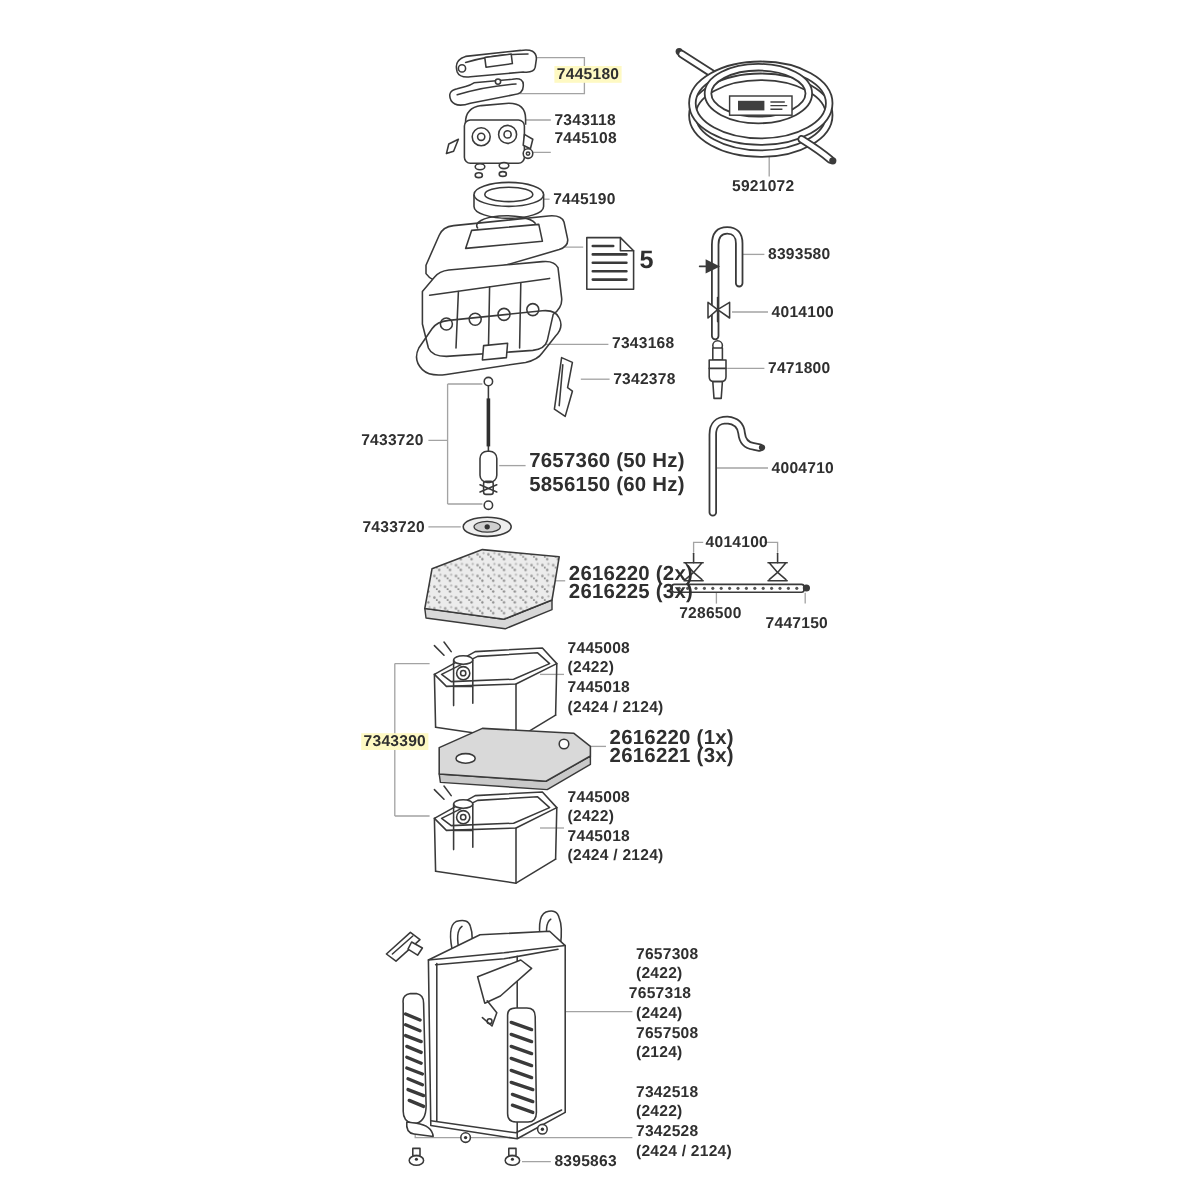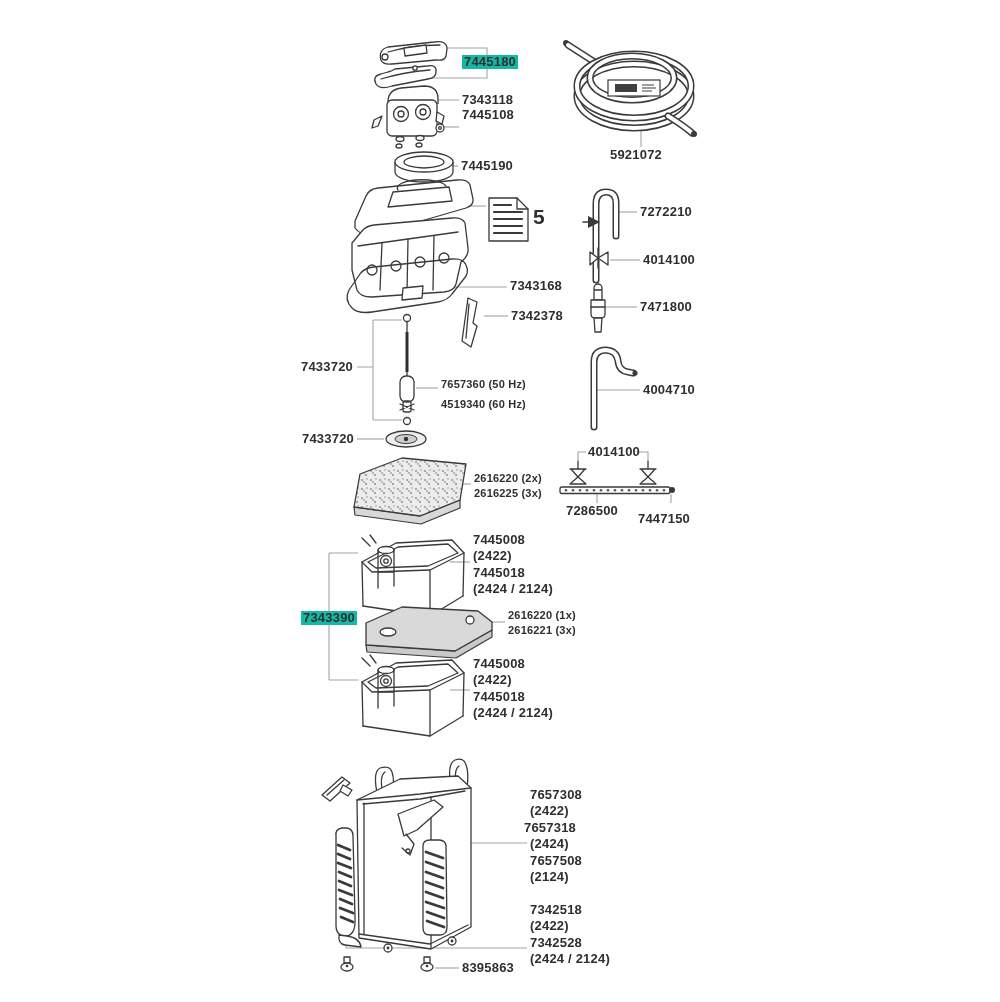--- a/index.html
+++ b/index.html
@@ -6,22 +6,22 @@
   body{
     width:1000px;height:1002px;position:relative;background:#ffffff;
     font-family:"Liberation Sans", sans-serif;overflow:hidden;
   }
   #art{position:absolute;left:0;top:0;z-index:1;}
   .lbl{
     position:absolute;z-index:2;white-space:nowrap;
     font:700 13px/14px "Liberation Sans", sans-serif;
     color:#2f2f2f;letter-spacing:0.2px;
   }
-  .sm{font-size:11px;}
-  .bg{background:#14b8a6;padding:0 2px;}
+  .sm{font-size:17px;}
+  .bg{background:#fef9c3;padding:0 2px;}
   .ref{font:700 21px/22px "Liberation Sans", sans-serif;}
   
   .ln{fill:none;stroke:#3a3a3a;stroke-width:1.3;stroke-linejoin:round;stroke-linecap:round;}
   .lnf{fill:#ffffff;stroke:#3a3a3a;stroke-width:1.3;stroke-linejoin:round;}
   .thk{fill:none;stroke:#3a3a3a;stroke-width:2.2;stroke-linecap:round;}
   .ld{fill:none;stroke:#a3a3a3;stroke-width:1.1;}
   .tubo{fill:none;stroke:#3a3a3a;stroke-width:7;stroke-linecap:round;}
   .tubi{fill:none;stroke:#ffffff;stroke-width:4;stroke-linecap:round;}
   .rib{stroke:#3a3a3a;stroke-width:2.8;stroke-linecap:round;}
 </style>
@@ -319,28 +319,28 @@
     </g>
   </g>
 </svg>
 
 <div class="lbl bg" style="left:462px;top:55px">7445180</div>
 <div class="lbl" style="left:462px;top:93px">7343118</div>
 <div class="lbl" style="left:462px;top:108px">7445108</div>
 <div class="lbl" style="left:461px;top:159px">7445190</div>
 <div class="lbl" style="left:610px;top:148px">5921072</div>
 <div class="lbl ref" style="left:533px;top:206px">5</div>
-<div class="lbl" style="left:640px;top:205px">7272210</div>
+<div class="lbl" style="left:640px;top:205px">8393580</div>
 <div class="lbl" style="left:643px;top:253px">4014100</div>
 <div class="lbl" style="left:510px;top:279px">7343168</div>
 <div class="lbl" style="left:640px;top:300px">7471800</div>
 <div class="lbl" style="left:511px;top:309px">7342378</div>
 <div class="lbl" style="left:301px;top:360px">7433720</div>
 <div class="lbl sm" style="left:441px;top:377px">7657360 (50 Hz)</div>
-<div class="lbl sm" style="left:441px;top:397px">4519340 (60 Hz)</div>
+<div class="lbl sm" style="left:441px;top:397px">5856150 (60 Hz)</div>
 <div class="lbl" style="left:643px;top:383px">4004710</div>
 <div class="lbl" style="left:302px;top:432px">7433720</div>
 <div class="lbl sm" style="left:474px;top:471px">2616220 (2x)</div>
 <div class="lbl sm" style="left:474px;top:486px">2616225 (3x)</div>
 <div class="lbl" style="left:588px;top:445px">4014100</div>
 <div class="lbl" style="left:566px;top:504px">7286500</div>
 <div class="lbl" style="left:638px;top:512px">7447150</div>
 <div class="lbl" style="left:473px;top:533px">7445008</div>
 <div class="lbl" style="left:473px;top:549px">(2422)</div>
 <div class="lbl" style="left:473px;top:566px">7445018</div>

